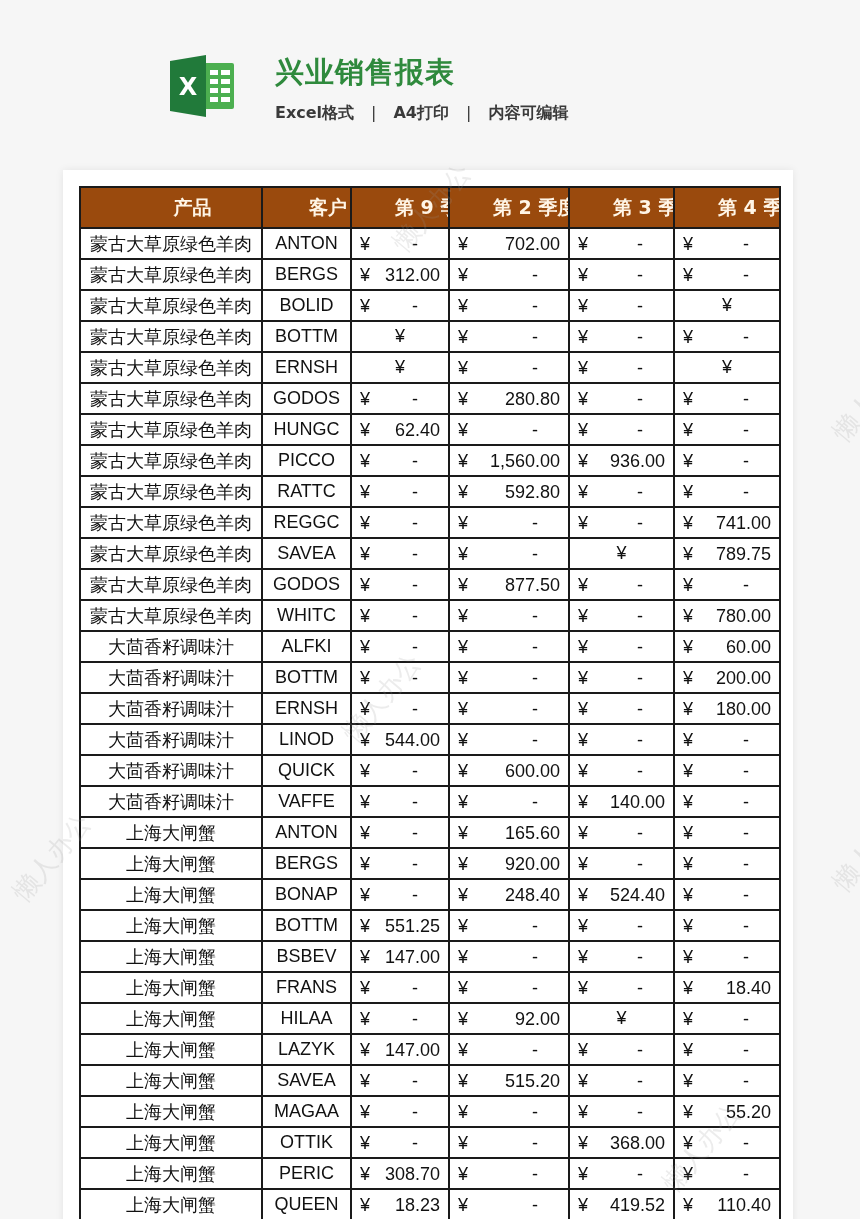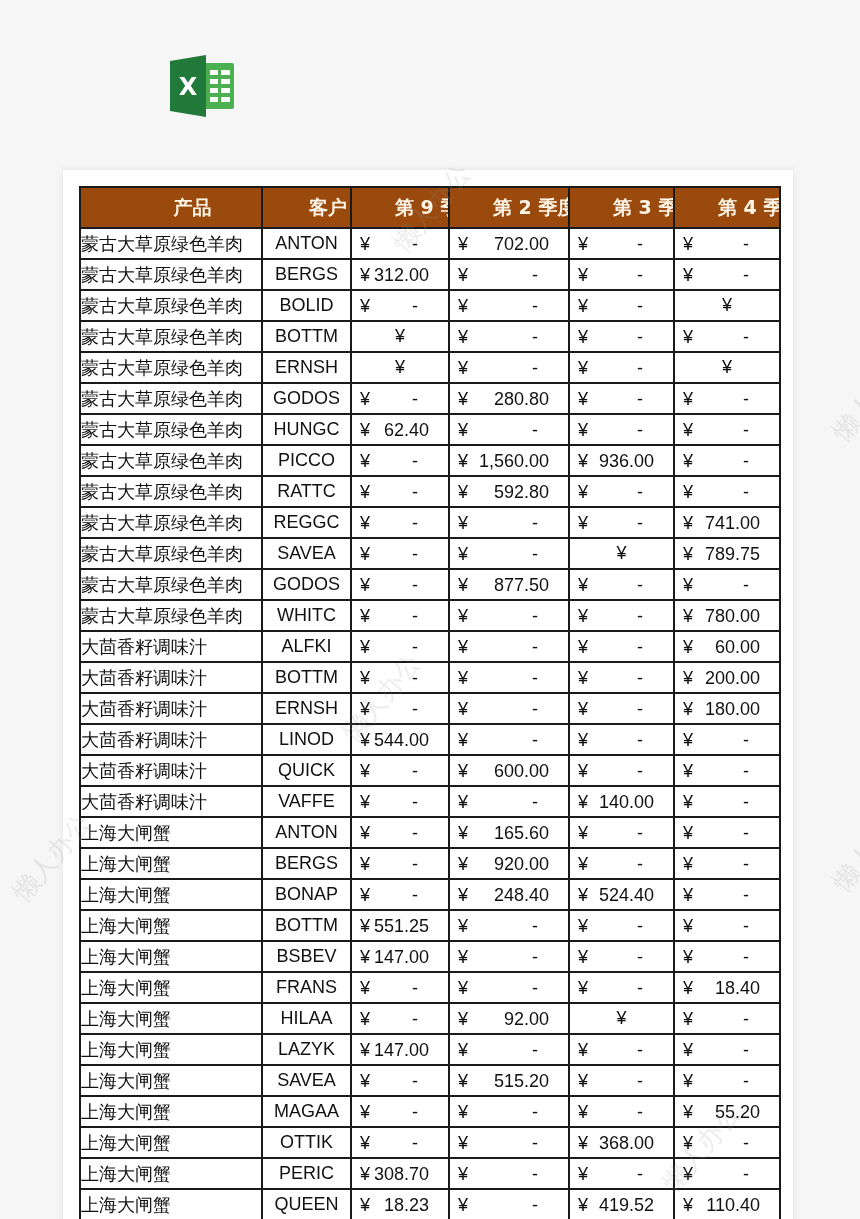--- a/index.html
+++ b/index.html
@@ -38,25 +38,25 @@
       border: 2px solid #1a1a1a;
       padding: 0; overflow: hidden; white-space: nowrap;
     }
     table.sheet th {
       background: #9a4a0d; color: #fff5e6; height: 39px;
       font-size: 19px; font-weight: bold; text-align: center;
       font-family: "DejaVu Sans", sans-serif;
       padding-left: 43px;
     }
     table.sheet td { height: 29px; font-size: 18px; color: #111; background: #fff; }
-    td.prod { font-family: Liberation Serif, serif; font-size: 17px; }
+    td.prod { text-align: center; font-family: Liberation Serif, serif; font-size: 17px; }
     td.cust { text-align: center; margin-top: 8px; }
     td.money { position: relative; }
     td.money .yen { position: absolute; left: 8px; top: 5px; }
-    td.money .amt { position: absolute; right: 19px; top: 5px; }
+    td.money .amt { position: absolute; right: 8px; top: 5px; }
     td.money .dash { position: absolute; right: 30px; top: 5px; }
     td.money.center .yenc { display: block; text-align: center; }
 
     .wm {
       position: absolute; color: rgba(150,150,150,0.18); font-size: 26px;
       transform: rotate(-50deg); pointer-events: none; white-space: nowrap;
       font-family: "DejaVu Sans", sans-serif;
     }
   </style>
 </head>
@@ -71,20 +71,24 @@
       <rect x="40" y="24" width="8" height="5"></rect>
         <rect x="51" y="24" width="9" height="5"></rect>
       <rect x="40" y="33" width="8" height="5"></rect>
         <rect x="51" y="33" width="9" height="5"></rect>
       <rect x="40" y="42" width="8" height="5"></rect>
         <rect x="51" y="42" width="9" height="5"></rect>
     </g>
     <polygon points="0,6 36,0 36,62 0,56" fill="#217a3a"></polygon>
     <text x="18" y="40" text-anchor="middle" font-size="24" font-weight="bold" fill="#ffffff" font-family="DejaVu Sans, sans-serif">X</text>
   </svg>
+  <div class="title">兴业销售报表</div>
+  <div class="subtitle">
+    <span>Excel格式</span><span class="sep">|</span><span>A4打印</span><span class="sep">|</span><span>内容可编辑</span>
+  </div>
 </div>
 
 <div class="card"></div>
 
 <table class="sheet">
   <colgroup>
     <col style="width:182px">
       <col style="width:89px">
       <col style="width:98px">
       <col style="width:120px">

